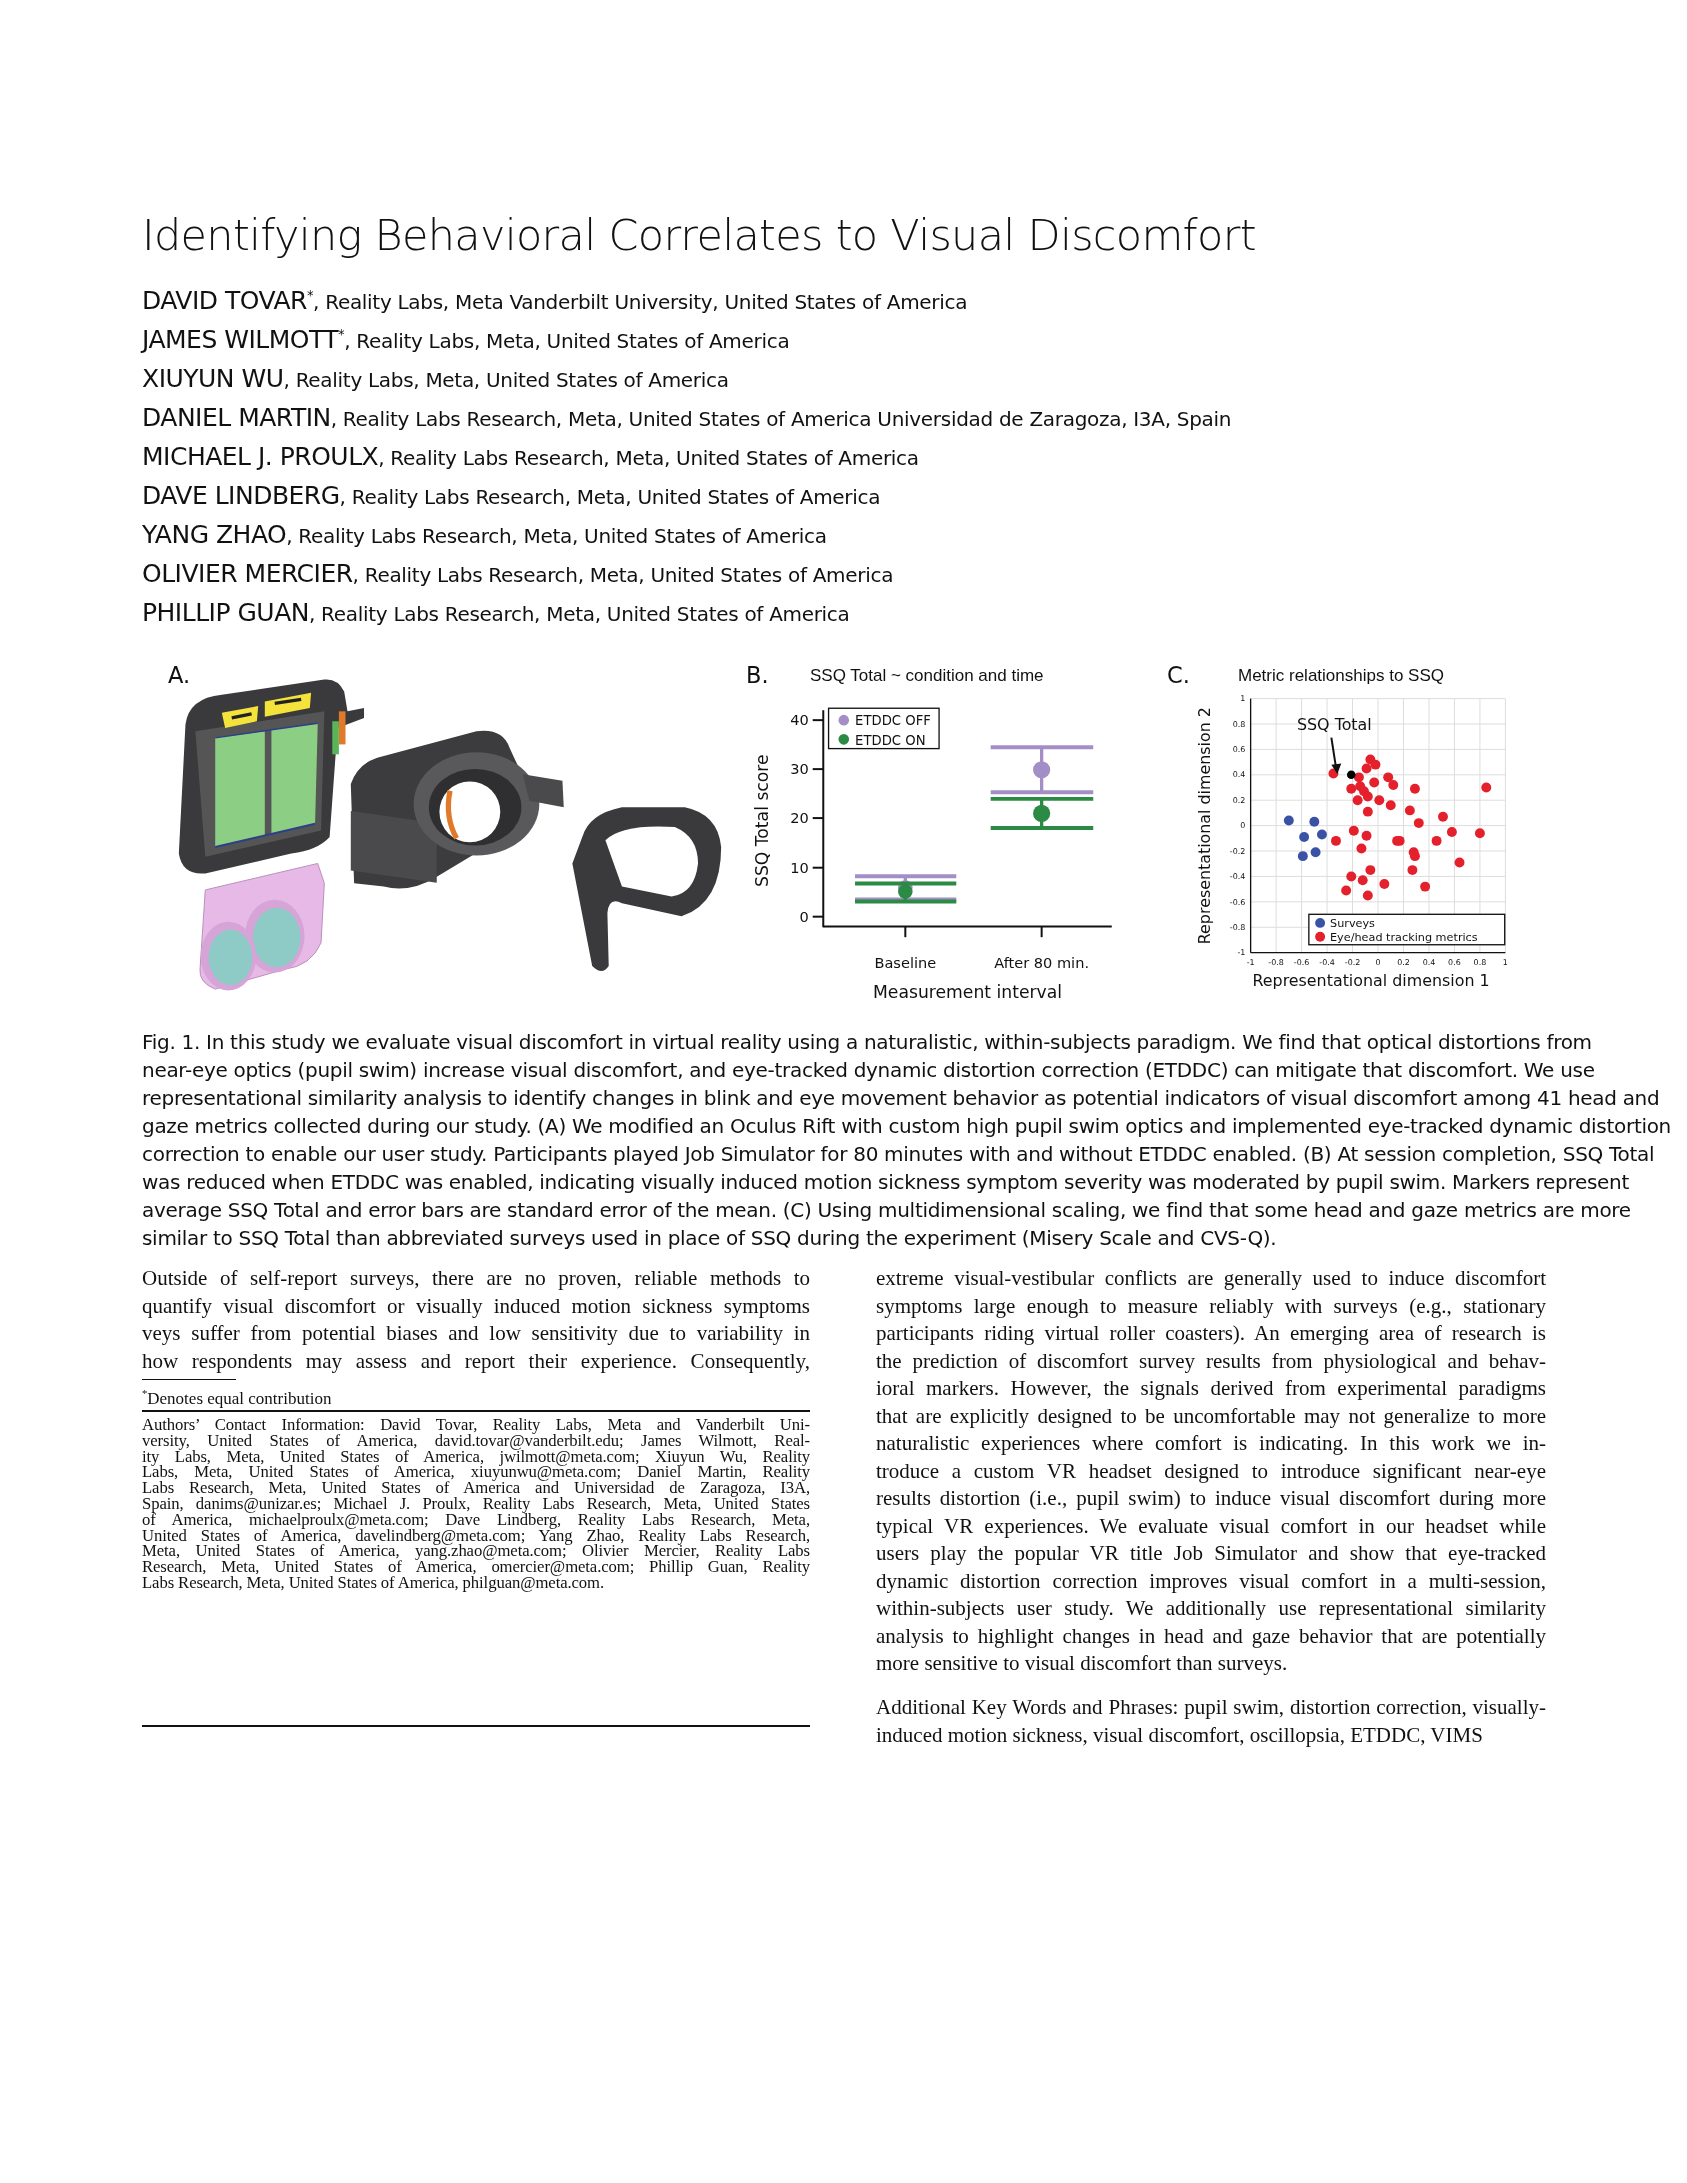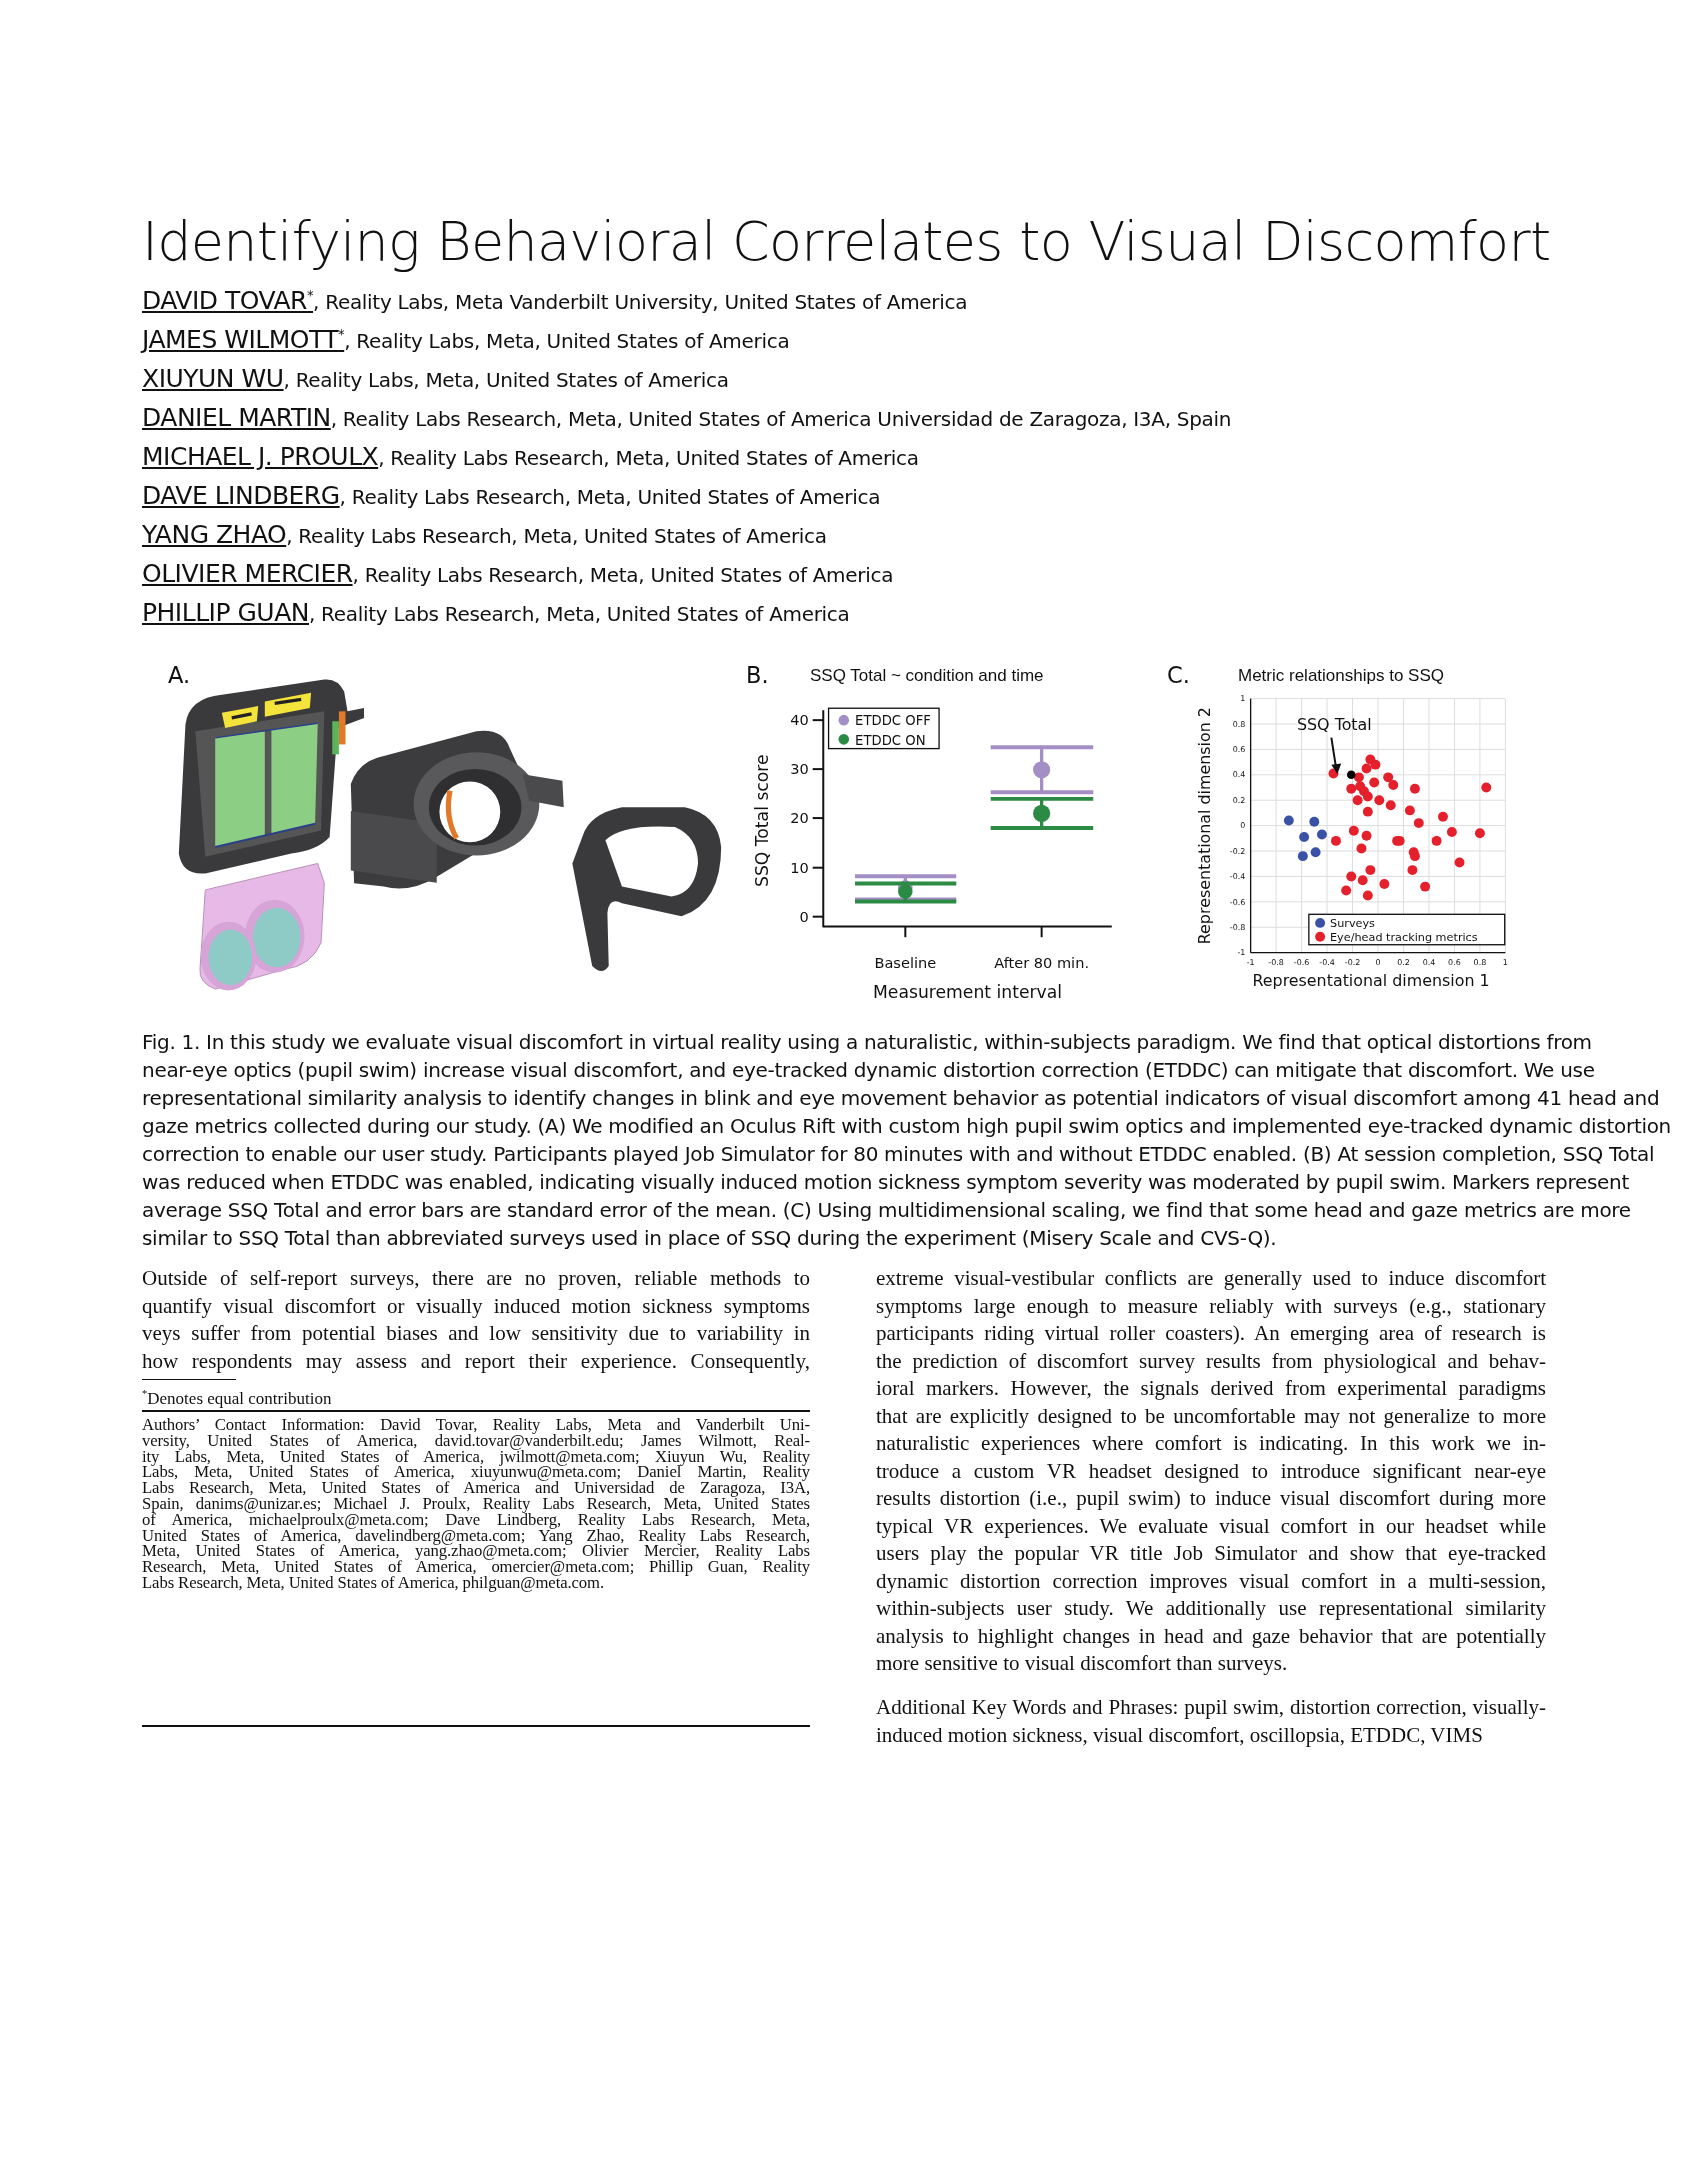--- a/index.html
+++ b/index.html
@@ -1,20 +1,20 @@
 <!DOCTYPE html>
 <html style="font-size:10.6px"><head>
 <meta charset="utf-8">
 <style>
   html, body { margin: 0; padding: 0; background: #ffffff; }
   body { width: 1688px; height: 2183px; position: relative; overflow: hidden; color: #111; }
-  #title { position: absolute; left: 142px; top: 210px; font-size: 54px; font-family: "DejaVu Sans", sans-serif; font-weight: 300; letter-spacing: -0.7px; white-space: nowrap; }
+  #title { position: absolute; left: 142px; top: 210px; font-size: 43px; font-family: "DejaVu Sans", sans-serif; font-weight: 300; letter-spacing: -0.7px; white-space: nowrap; }
   #authors { position: absolute; left: 142px; top: 286px; }
   .author-line { height: 39px; white-space: nowrap; font-family: "DejaVu Sans", sans-serif; font-size: 20px; letter-spacing: -0.3px; }
-  .author-name { font-size: 25px; letter-spacing: -0.5px; text-decoration: underline; }
+  .author-name { font-size: 25px; letter-spacing: -0.5px; }
   .author-name sup { font-size: 13.2px; }
   
   .panel-label { position: absolute; font-family: "DejaVu Sans", sans-serif; font-size: 22.5px; }
   .panel-title { position: absolute; font-family: Liberation Sans, sans-serif; font-size: 17px; white-space: nowrap; }
   svg text { font-family: "DejaVu Sans", sans-serif; }
   #caption { position: absolute; left: 142px; top: 1028px; width: 1403px; font-family: "DejaVu Sans", sans-serif; font-size: 20px; line-height: 28px; letter-spacing: -0.3px; text-align: justify; }
   #caption .cap-line { display: block; height: 28px; white-space: nowrap; text-align-last: justify; }
   #caption .cap-line.last { text-align-last: left; }
   .col { position: absolute; font-family: "Liberation Serif", "DejaVu Serif", serif; }
   #col-left { left: 142px; top: 1265px; width: 668px; }

